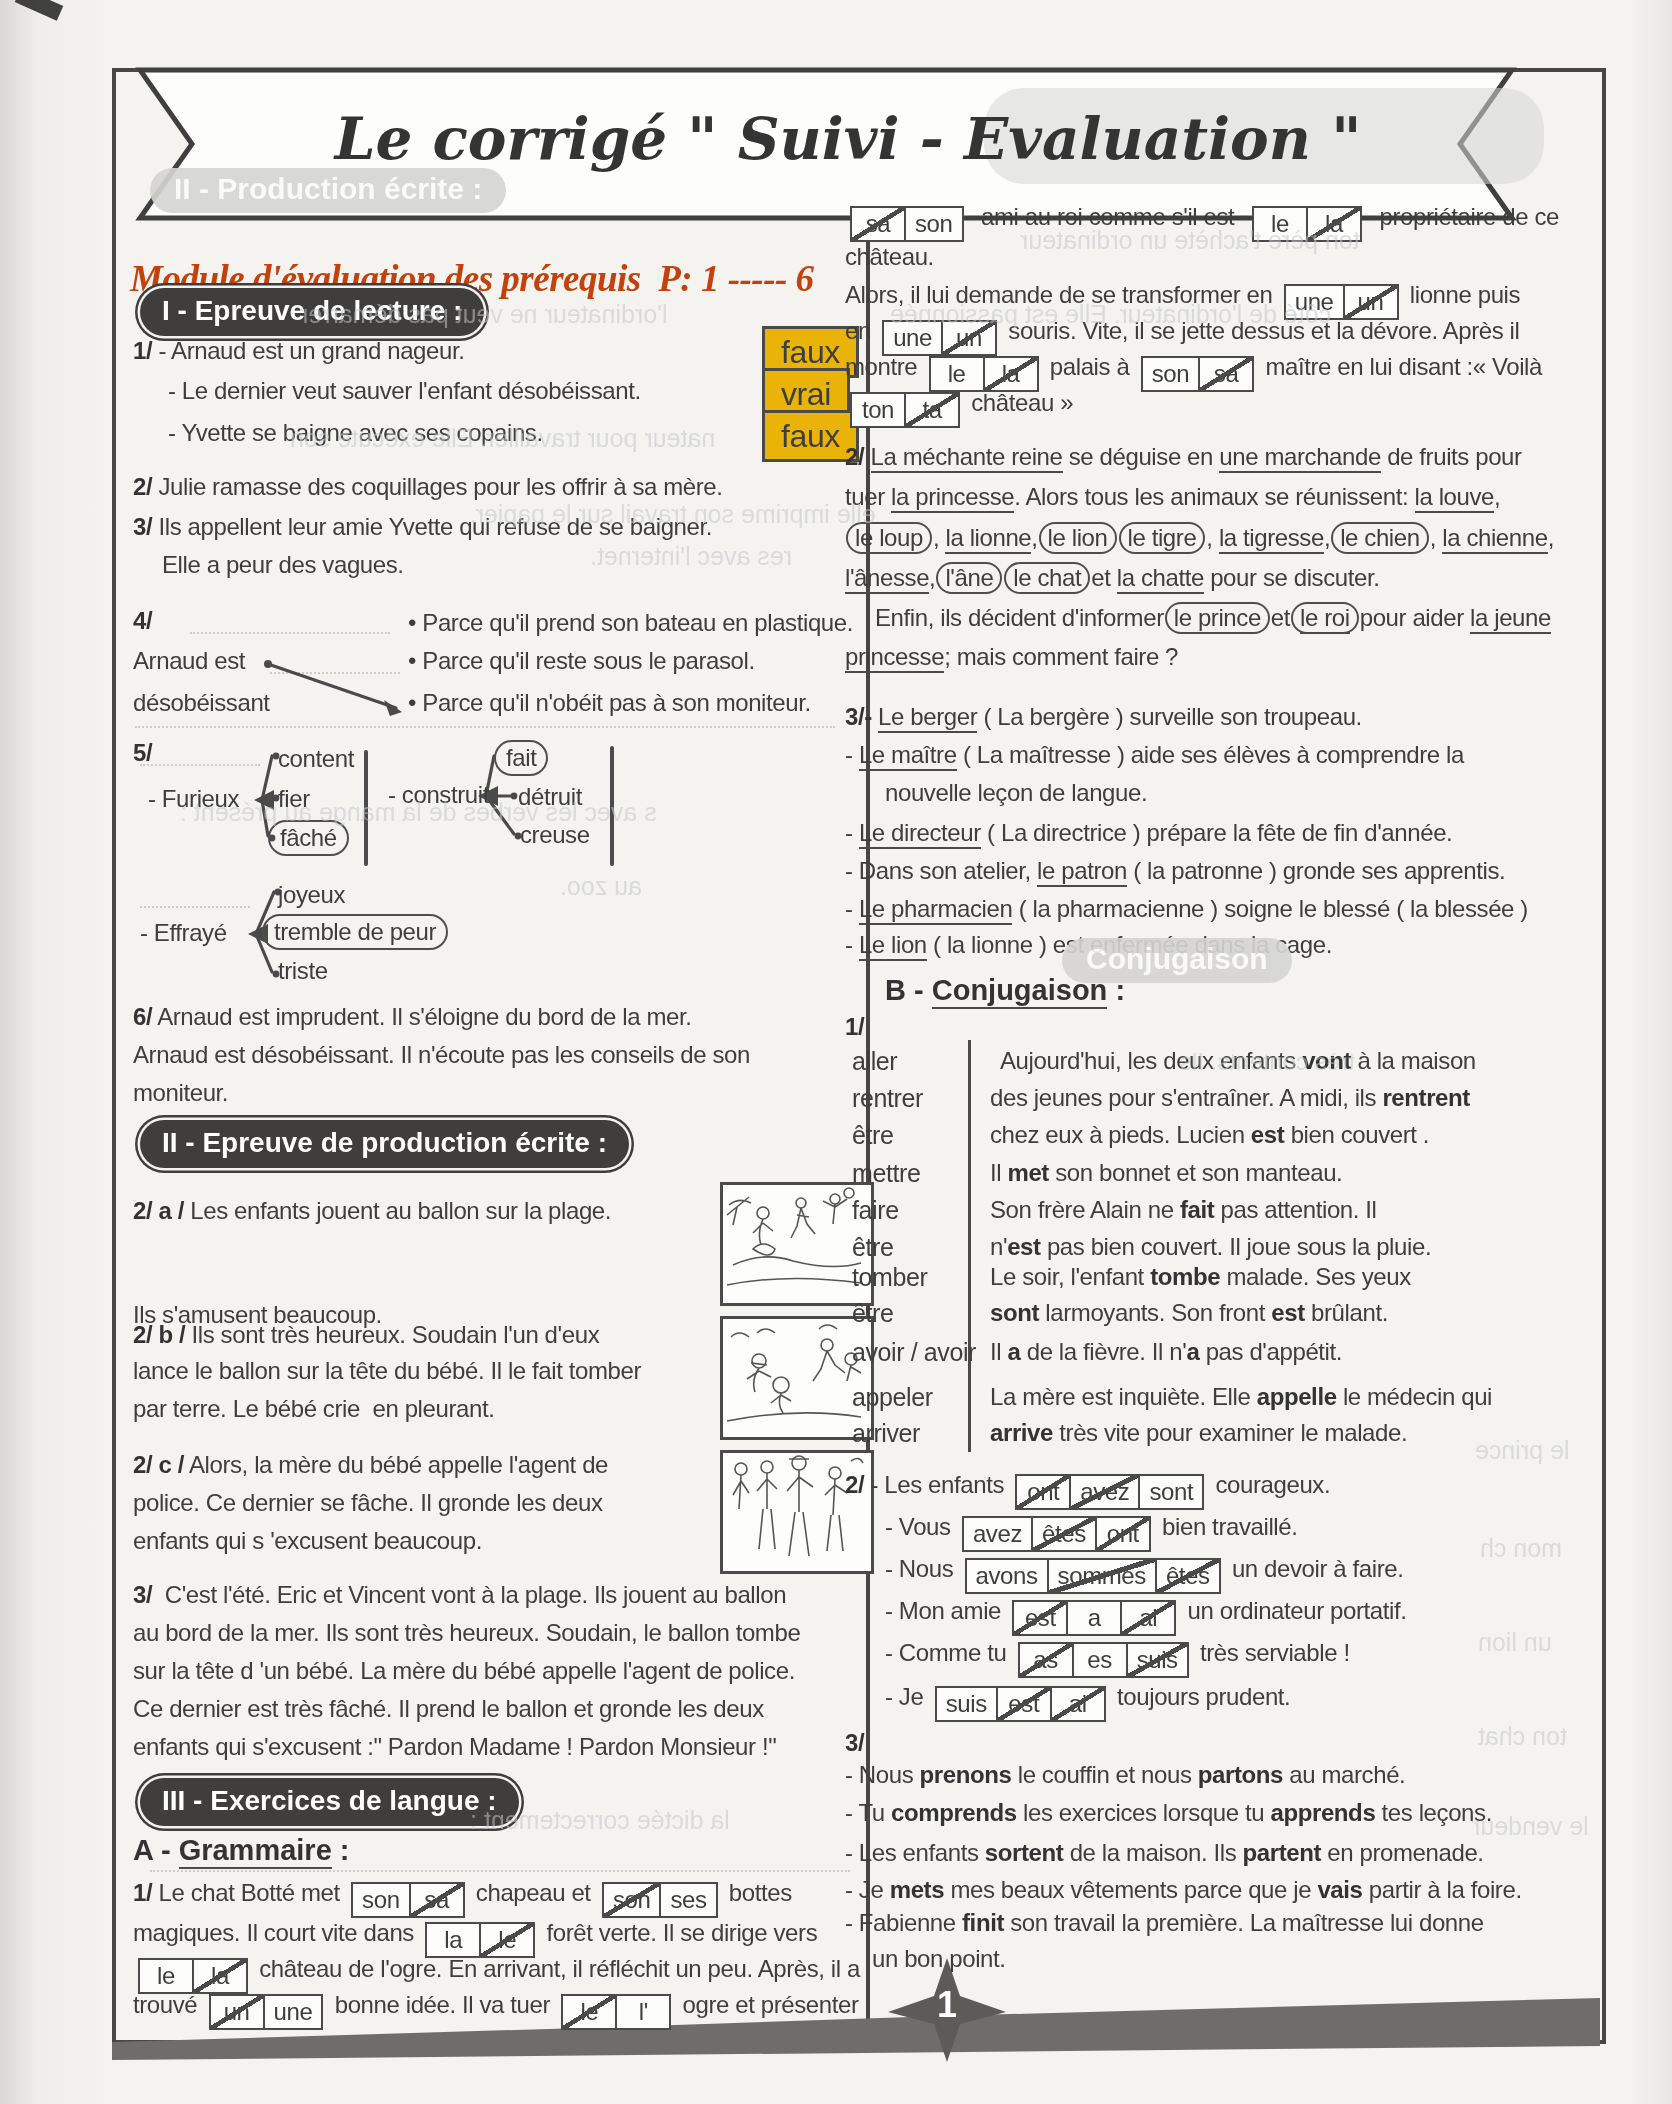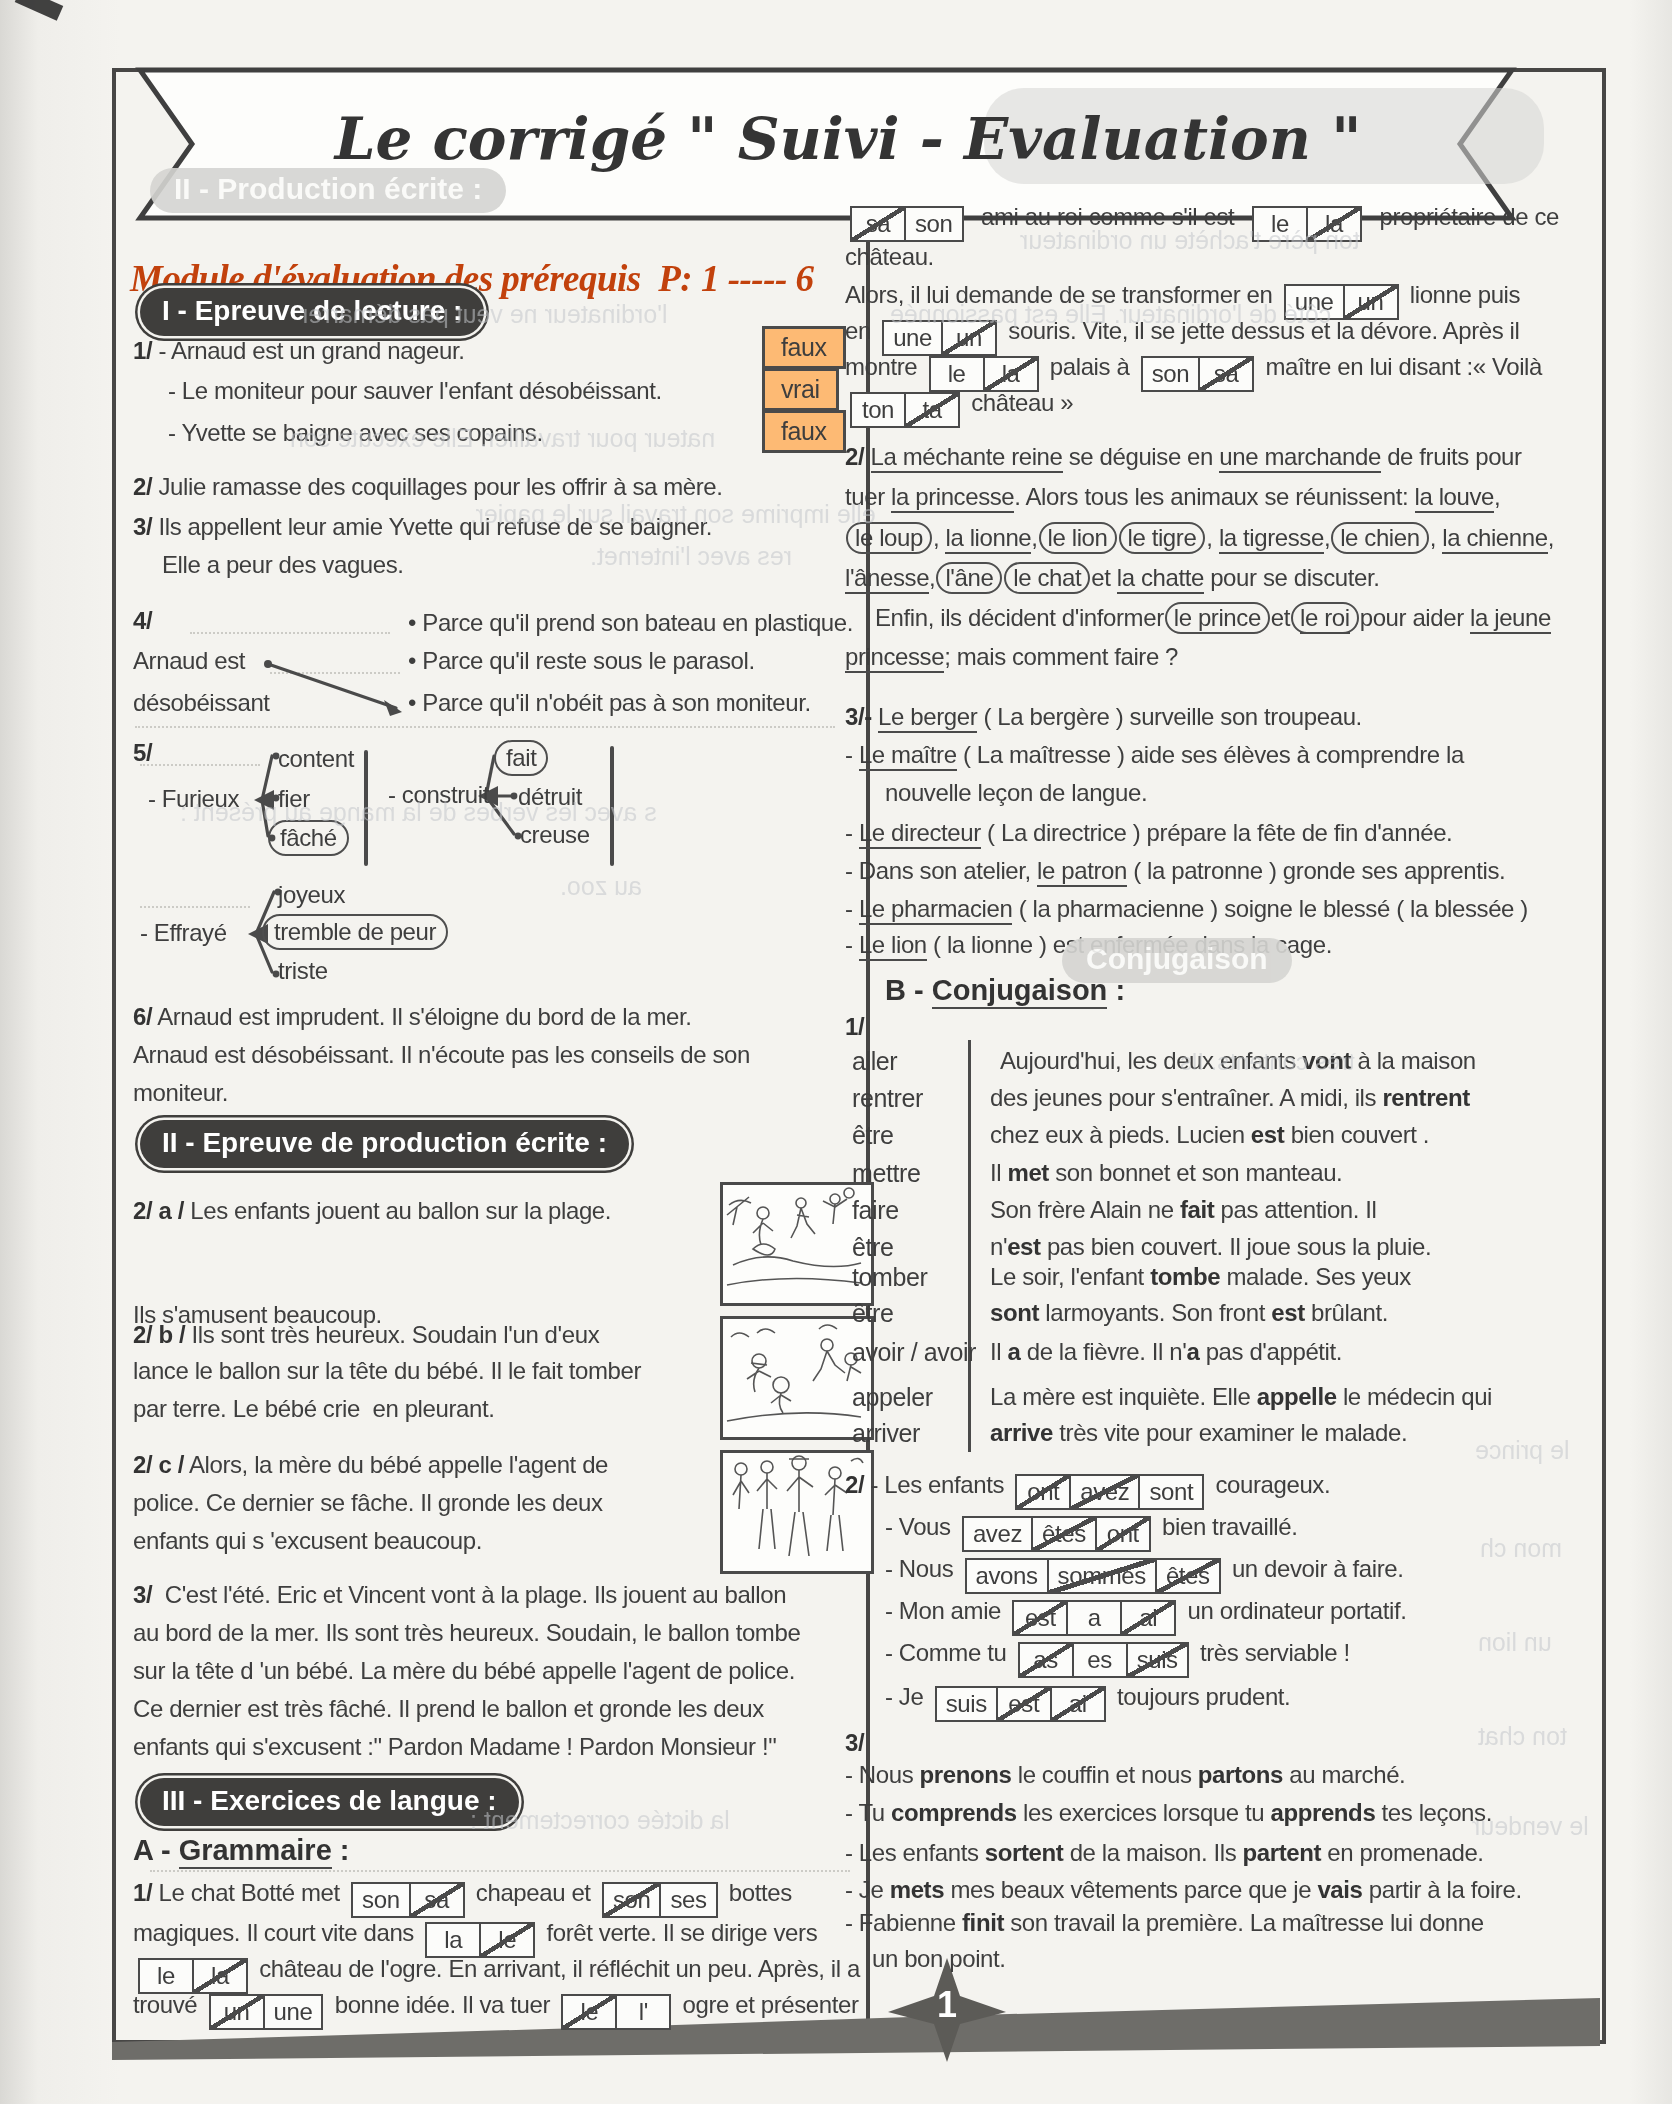--- a/index.html
+++ b/index.html
@@ -25,21 +25,21 @@
   .choice{display:inline-flex;border:2.6px solid #4a4a4a;margin:0 5px;vertical-align:-7px;background:#fcfcfa;}
   .opt{padding:1px 9px;min-width:34px;text-align:center;position:relative;}
   .opt + .opt{border-left:2.6px solid #4a4a4a;}
   .opt.crossed::after{content:"";position:absolute;inset:-1px;
     background:linear-gradient(to bottom right,transparent 46%,#4a4a4a 46%,#4a4a4a 54%,transparent 54%);}
   .badge{background:#3f3e3c;color:#fff;font-weight:bold;font-size:28px;letter-spacing:0;
     border-radius:28px;padding:5px 22px 8px;box-shadow:0 0 0 2.5px #f4f3ef,0 0 0 5px #3f3e3c;}
   .script{font-family:Liberation Serif, serif;font-style:italic;font-weight:bold;font-size:37px;letter-spacing:-0.5px;color:#c2410c;margin-top:28px;}
   .bighead{font-size:29px;letter-spacing:0;}
   .verb{font-size:25px;}
-  .tfbox{border:3px solid #4a4a4a;padding:3px 16px;background:#fdba74;font-size:25px;}
+  .tfbox{border:3px solid #4a4a4a;padding:3px 16px;background:#eab308;font-size:32px;}
   .ghost{position:absolute;color:#c4c7cb;opacity:.55;white-space:pre;font-size:26px;}
   .ghost.m{transform:scaleX(-1);}
   .ghostpill{position:absolute;background:#d5d5d2;color:#fafaf8;font-weight:bold;border-radius:26px;
     padding:4px 24px 7px;font-size:30px;opacity:.9;white-space:pre;}
   .dots{position:absolute;border-top:2px dotted #cccbc6;height:0;}
   svg.overlay{position:absolute;left:0;top:0;}
   .panel{position:absolute;left:720px;width:148px;border:3px solid #4a4a4a;background:#fdfdfb;}
   .band{position:absolute;left:0;top:0;}
   .pagenum{position:absolute;left:925px;top:1984px;width:44px;text-align:center;color:#fff;font-weight:bold;font-size:36px;}
 </style>
@@ -156,21 +156,21 @@
 <svg class="band" width="1672" height="2104">
   <polygon points="112,2042 646,2026 940,2016 1600,1998 1600,2046 112,2060" fill="#6e6d69"></polygon>
   <path d="M947,1958 L960,1996 L1006,2012 L960,2024 L947,2062 L934,2024 L888,2012 L934,1996 Z" fill="#5c5b57"></path>
 </svg>
 <div class="pagenum">1</div>
 
 <div id="text-root">
     <div class="line script" style="left: 130px; top: 228px;">Module d'évaluation des prérequis  P: 1 ----- 6</div>
     <div class="line badge" style="left: 140px; top: 288px;">I - Epreuve de lecture :</div>
     <div class="line" style="left: 133px; top: 336px;"><b>1/</b> - Arnaud est un grand nageur.</div>
-    <div class="line" style="left: 168px; top: 376px;">- Le moniteur pour sauver l'enfant désobéissant.</div>
+    <div class="line" style="left: 168px; top: 376px;">- Le dernier veut sauver l'enfant désobéissant.</div>
     <div class="line" style="left: 168px; top: 418px;">- Yvette se baigne avec ses copains.</div>
     <div class="line tfbox" style="left: 762px; top: 326px;">faux</div>
     <div class="line tfbox" style="left: 762px; top: 368px;">vrai</div>
     <div class="line tfbox" style="left: 762px; top: 410px;">faux</div>
     <div class="line" style="left: 133px; top: 472px;"><b>2/</b> Julie ramasse des coquillages pour les offrir à sa mère.</div>
     <div class="line" style="left: 133px; top: 512px;"><b>3/</b> Ils appellent leur amie Yvette qui refuse de se baigner.</div>
     <div class="line" style="left: 162px; top: 550px;">Elle a peur des vagues.</div>
     <div class="line" style="left: 133px; top: 606px;"><b>4/</b></div>
     <div class="line" style="left: 408px; top: 608px;">• Parce qu'il prend son bateau en plastique.</div>
     <div class="line" style="left: 133px; top: 646px;">Arnaud est</div>

